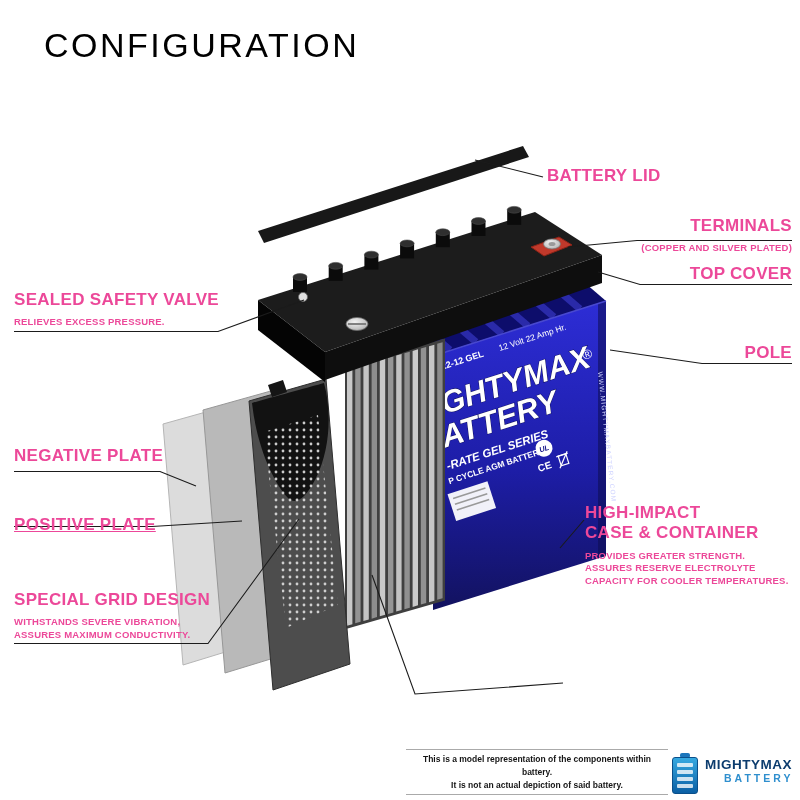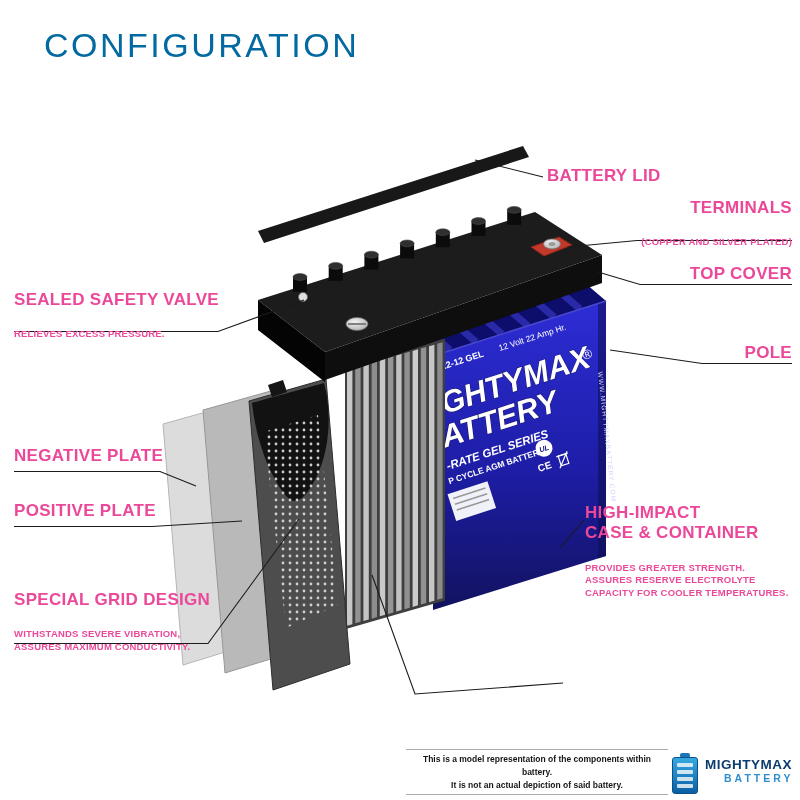--- a/index.html
+++ b/index.html
@@ -3,25 +3,25 @@
 <meta charset="utf-8">
 <style>
   html,body{margin:0;padding:0;background:#fff;}
   .canvas{
     position:relative;width:800px;height:800px;background:#ffffff;
     font-family:"Liberation Sans", sans-serif;overflow:hidden;color:#17171a;
   }
   svg{position:absolute;left:0;top:0;}
   .page-title{
     position:absolute;left:44px;top:26px;font-size:34px;font-weight:400;
-    letter-spacing:2.5px;color:#0369a1;
+    letter-spacing:2.5px;color:#000000;
   }
   .callout{position:absolute;color:#ec4899;}
   .callout .t{font-size:17px;font-weight:600;letter-spacing:.3px;line-height:1.2;}
-  .callout .s{font-size:9.5px;font-weight:700;letter-spacing:.2px;line-height:1.32;margin-top:18px;}
+  .callout .s{font-size:9.5px;font-weight:700;letter-spacing:.2px;line-height:1.32;margin-top:6px;}
   .alignR{text-align:right;}
   .footer-disclaimer{
     position:absolute;left:406px;top:749px;width:258px;text-align:center;
     border-top:1px solid #aaa;border-bottom:1px solid #aaa;
     padding:3px 2px;font-size:8.5px;font-weight:700;line-height:1.5;color:#151515;
   }
   .logo{position:absolute;left:672px;top:753px;display:flex;align-items:center;}
   .logo-icon{position:relative;width:26px;height:36px;margin-right:7px;}
   .logo-icon .cap{position:absolute;left:8px;top:0;width:10px;height:5px;background:#1b75bb;border-radius:2px;}
   .logo-icon .body{
@@ -191,21 +191,21 @@
       <polyline points="299,519 208,643.5 14,643.5"></polyline>
       <line x1="560" y1="548" x2="584" y2="520"></line>
       <polyline points="372,575 415,694 563,683"></polyline>
     </g>
   </svg>
 
   <div class="callout" style="left:547px;top:166px;">
     <div class="t">BATTERY LID</div>
   </div>
 
-  <div class="callout alignR" style="right:8px;top:198px;">
+  <div class="callout alignR" style="right:8px;top:216px;">
     <div class="t">TERMINALS</div>
     <div class="s">(COPPER AND SILVER PLATED)</div>
   </div>
 
   <div class="callout alignR" style="right:8px;top:264px;">
     <div class="t">TOP COVER</div>
   </div>
 
   <div class="callout alignR" style="right:8px;top:343px;">
     <div class="t">POLE</div>
@@ -213,21 +213,21 @@
 
   <div class="callout" style="left:14px;top:446px;">
     <div class="t">NEGATIVE PLATE</div>
   </div>
 
   <div class="callout" style="left:14px;top:290px;">
     <div class="t">SEALED SAFETY VALVE</div>
     <div class="s">RELIEVES EXCESS PRESSURE.</div>
   </div>
 
-  <div class="callout" style="left:14px;top:501px;">
+  <div class="callout" style="left:14px;top:515px;text-decoration:underline;">
     <div class="t">POSITIVE PLATE</div>
   </div>
 
   <div class="callout" style="left:14px;top:590px;">
     <div class="t">SPECIAL GRID DESIGN</div>
     <div class="s">WITHSTANDS SEVERE VIBRATION,</div>
     <div class="s" style="margin-top:0;">ASSURES MAXIMUM CONDUCTIVITY.</div>
   </div>
 
   <div class="callout" style="left:585px;top:503px;">

